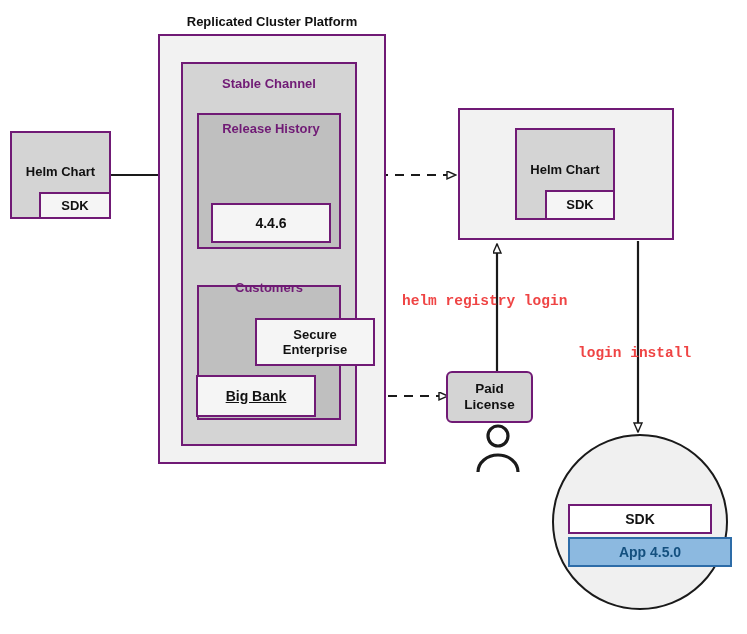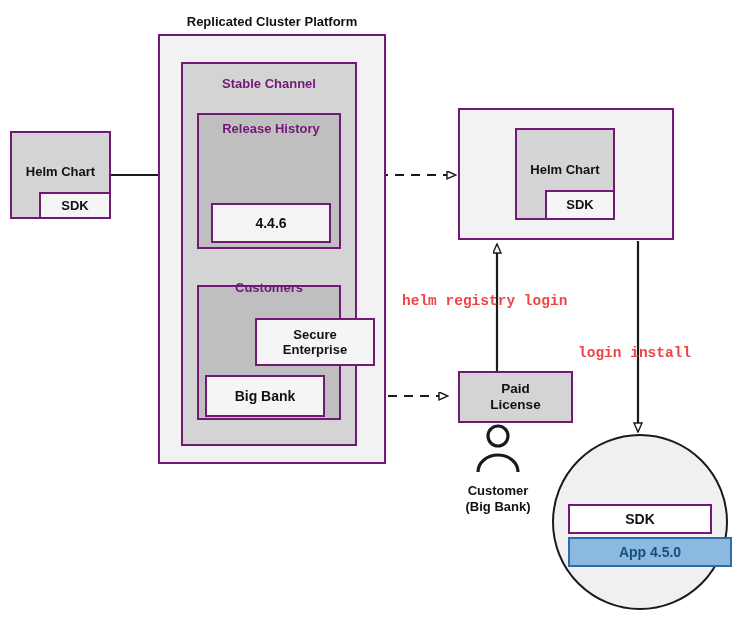--- a/index.html
+++ b/index.html
@@ -125,49 +125,47 @@
     <span>4.4.6</span>
   </div>
 
   <div class="box fill-dark" style="left:197px; top:285px; width:144px; height:135px;"></div>
   <div class="title-inside" style="left:197px; top:280px; width:144px; font-size:13px;">Customers</div>
 
   <div class="box fill-white" style="left:211px; top:318px; width:120px; height:48px; font-size:13px;margin-left:44px;">
     <span style="white-space:pre-line;">Secure
 Enterprise</span>
   </div>
-  <div class="box fill-white" style="left:205px; top:375px; width:120px; height:42px; font-size:14px;">
+  <div class="box fill-white" style="left:196px; top:375px; width:120px; height:42px; font-size:14px;text-decoration:underline;">
     <span>Big Bank</span>
   </div>
 
 
   <div class="box fill-light" style="left:458px; top:108px; width:216px; height:132px;"></div>
 
   <div class="box fill-mid" style="left:515px; top:128px; width:100px; height:92px; font-size:13px; align-items:flex-start; padding-top:32px;">
     <span>Helm Chart</span>
   </div>
   <div class="box fill-white" style="left:545px; top:190px; width:70px; height:30px; font-size:13px;">
     <span>SDK</span>
   </div>
 
   <div class="mono" style="left:402px; top:293px; font-size:14.5px;">helm registry login</div>
 
   <div class="mono" style="left:578px; top:345px; font-size:14.5px;">login install</div>
 
-  <div class="box fill-mid" style="left:458px; top:371px; width:115px; height:52px; font-size:13.5px;">
+  <div class="box fill-mid" style="left:446px; top:371px; width:87px; height:52px; font-size:13.5px;border-radius:6px;">
     <span style="white-space:pre-line;">Paid
 License</span>
   </div>
 
   <svg style="position:absolute; left:472px; top:424px; width:52px; height:52px;" viewBox="0 0 52 52" xmlns="http://www.w3.org/2000/svg">
     <circle cx="26" cy="12" r="10" fill="none" stroke="#1a1a1a" stroke-width="3.2"></circle>
     <path d="M6,48 a20,17 0 0 1 40,0" fill="none" stroke="#1a1a1a" stroke-width="3.2"></path>
   </svg>
-  <div class="caption" style="left:433px; top:483px; width:130px; font-size:13px;">Customer
-(Big Bank)</div>
 
   <div class="circle" style="left:552px; top:434px; width:176px; height:176px;"></div>
 
   <div class="box" style="left:568px; top:504px; width:144px; height:30px; background:#ffffff; font-size:14px;">
     <span>SDK</span>
   </div>
   <div class="box fill-blue" style="left:568px; top:537px; width:164px; height:30px; font-size:14px;">
     <span>App 4.5.0</span>
   </div>
 

